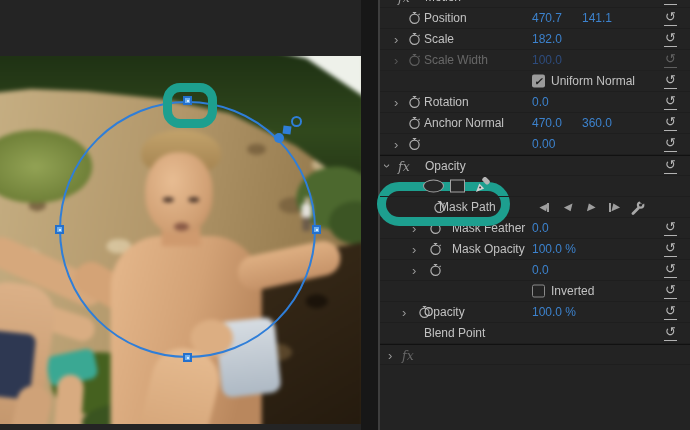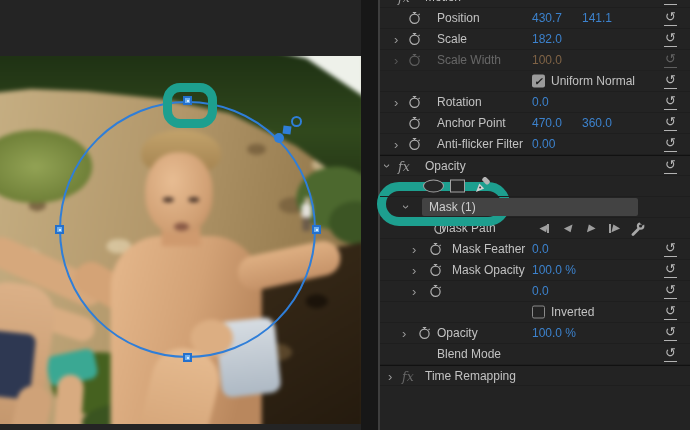--- a/index.html
+++ b/index.html
@@ -89,35 +89,35 @@
                   border:2.5px solid #2f7ed8; }
   .annot-preview { position:absolute; left:163px; top:27px; width:54px; height:45px; border-radius:17px;
                    border:9px solid #1d9f8f; z-index:40; }
 
   
   .panel { position:absolute; left:380px; top:0; width:310px; height:430px; background:#232323; }
   .rows  { position:absolute; left:0; top:-13px; width:310px; }
   .row   { position:relative; height:21px; border-bottom:1px solid #1e1e1e; font-size:12px; color:#c2c2c2; }
   .row > span, .row > div { position:absolute; top:50%; transform:translateY(-50%); }
   .sep-top { border-top:1px solid #111; }
-  .lbl  { left:57px; white-space:nowrap; }
+  .lbl  { left:44px; white-space:nowrap; }
   .val  { color:#3c82cd; white-space:nowrap; }
   .v1   { left:152px; } .v2 { left:202px; }
   .chev { left:14px; color:#9a9a9a; font-size:13px; line-height:1; }
   .chev.down { transform:translateY(-50%) rotate(90deg); }
   .chev.hdr  { left:5px; }
   .chev.ind  { left:32px; }
   .sw   { left:28px; width:13px; height:13px; }
   .sw.ind  { left:49px; } .sw.ind2 { left:53px; }
   .fx   { left:18px; font-family:"DejaVu Serif", serif; font-style:italic; font-size:12.5px; color:#9c9c9c; }
   .hdr-lbl { left:45px; }
   .reset{ right:11px; width:17px; height:16px; color:#b3b3b3; font-size:13px; text-align:center; line-height:14px; }
   .reset::after{ content:""; position:absolute; left:2px; right:2px; bottom:0; border-top:1.5px solid #b3b3b3; }
   .dim  { opacity:.42; }
-  .dim .val { color:#fdba74; opacity:1; }
+  .dim .val { color:#3b82f6; opacity:1; }
   .checkbox { left:152px; width:13px; height:13px; background:#9b9b9b; border-radius:2px;
               color:#1c1c1c; font-size:10.5px; font-weight:bold; text-align:center; line-height:13px; }
   .checkbox.un { background:#232323; border:1.5px solid #8a8a8a; }
   .cb-lbl { left:171px; }
   .tools-row { z-index:31; }
   .tool-ellipse { left:43px; width:21px; height:13px; border:1.6px solid #a2a2a2; border-radius:50%; background:#262626; }
   .tool-rect    { left:70px; width:15px; height:13px; border:1.6px solid #a2a2a2; background:#262626; }
   .tool-pen     { left:93px; width:18px; height:18px; }
   .mask-field { left:42px; width:216px; height:18px; background:#434343; border-radius:2px;
                 color:#cfcfcf; line-height:18px; padding-left:7px; z-index:31; }
@@ -205,21 +205,21 @@
       <div class="row">
         <span class="sw">
           <svg width="13" height="13" viewBox="0 0 13 13">
               <g fill="none" stroke="#b0b0b0" stroke-width="1.2">
                 <circle cx="6.5" cy="7.2" r="4.6"></circle>
                 <path d="M4.8 1h3.4M6.5 1v1.5M10.6 3.4l1-1"></path>
               </g>
             </svg>
         </span>
         <span class="lbl">Position</span>
-        <span class="val v1">430.7</span>
+        <span class="val v1">470.7</span>
         <span class="val v2">141.1</span>
         <span class="reset">↺</span>
       </div>
 
       <div class="row">
         <span class="chev">›</span>
         <span class="sw">
           <svg width="13" height="13" viewBox="0 0 13 13">
               <g fill="none" stroke="#b0b0b0" stroke-width="1.2">
                 <circle cx="6.5" cy="7.2" r="4.6"></circle>
@@ -270,37 +270,36 @@
 
       <div class="row">
         <span class="sw">
           <svg width="13" height="13" viewBox="0 0 13 13">
               <g fill="none" stroke="#b0b0b0" stroke-width="1.2">
                 <circle cx="6.5" cy="7.2" r="4.6"></circle>
                 <path d="M4.8 1h3.4M6.5 1v1.5M10.6 3.4l1-1"></path>
               </g>
             </svg>
         </span>
-        <span class="lbl">Anchor Point</span>
+        <span class="lbl">Anchor Normal</span>
         <span class="val v1">470.0</span>
         <span class="val v2">360.0</span>
         <span class="reset">↺</span>
       </div>
 
       <div class="row">
         <span class="chev">›</span>
         <span class="sw">
           <svg width="13" height="13" viewBox="0 0 13 13">
               <g fill="none" stroke="#b0b0b0" stroke-width="1.2">
                 <circle cx="6.5" cy="7.2" r="4.6"></circle>
                 <path d="M4.8 1h3.4M6.5 1v1.5M10.6 3.4l1-1"></path>
               </g>
             </svg>
         </span>
-        <span class="lbl">Anti-flicker Filter</span>
         <span class="val v1">0.00</span>
         <span class="reset">↺</span>
       </div>
 
       <div class="row sep-top">
         <span class="chev hdr down">›</span>
         <span class="fx">fx</span>
         <span class="lbl hdr-lbl">Opacity</span>
         <span class="reset">↺</span>
       </div>
@@ -310,26 +309,20 @@
         <span class="tool-rect"></span>
         <span class="tool-pen">
           <svg width="18" height="18" viewBox="0 0 18 18">
             <rect x="9" y="1.2" width="8" height="5" rx="2" transform="rotate(45 13 3.7)" fill="#b5b5b5"></rect>
             <path d="M3 15 L6.3 6.6 L11.2 11.5 Z" fill="#d2d2d2"></path>
             <circle cx="7.1" cy="10.6" r="1" fill="#3a3a3a"></circle>
           </svg>
         </span>
       </div>
 
-      <div class="row">
-        <span class="chev down" style="left:24px">›</span>
-        <div class="mask-field">
-          <span>Mask (1)</span>
-        </div>
-      </div>
 
       <div class="row">
         <span class="sw ind2">
           <svg width="13" height="13" viewBox="0 0 13 13">
               <g fill="none" stroke="#b0b0b0" stroke-width="1.2">
                 <circle cx="6.5" cy="7.2" r="4.6"></circle>
                 <path d="M4.8 1h3.4M6.5 1v1.5M10.6 3.4l1-1"></path>
               </g>
             </svg>
         </span>
@@ -416,27 +409,26 @@
                 <path d="M4.8 1h3.4M6.5 1v1.5M10.6 3.4l1-1"></path>
               </g>
             </svg>
         </span>
         <span class="lbl">Opacity</span>
         <span class="val v1">100.0 %</span>
         <span class="reset">↺</span>
       </div>
 
       <div class="row">
-        <span class="lbl">Blend Mode</span>
+        <span class="lbl">Blend Point</span>
         <span class="reset">↺</span>
       </div>
 
       <div class="row sep-top">
         <span class="chev" style="left:8px">›</span>
         <span class="fx" style="left:22px; opacity:.55">fx</span>
-        <span class="lbl hdr-lbl">Time Remapping</span>
       </div>
 
     </div>
 
     <div class="annot-panel"></div>
   </div>
 </div>
 
 </body></html>

